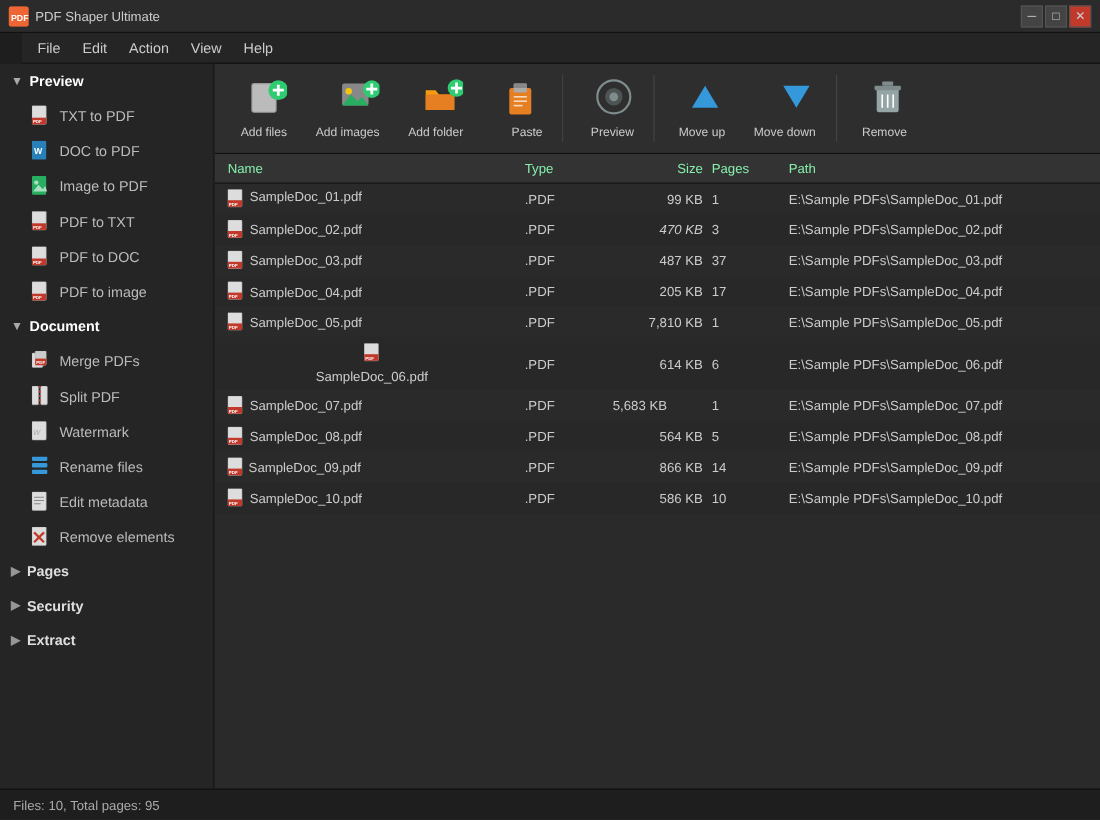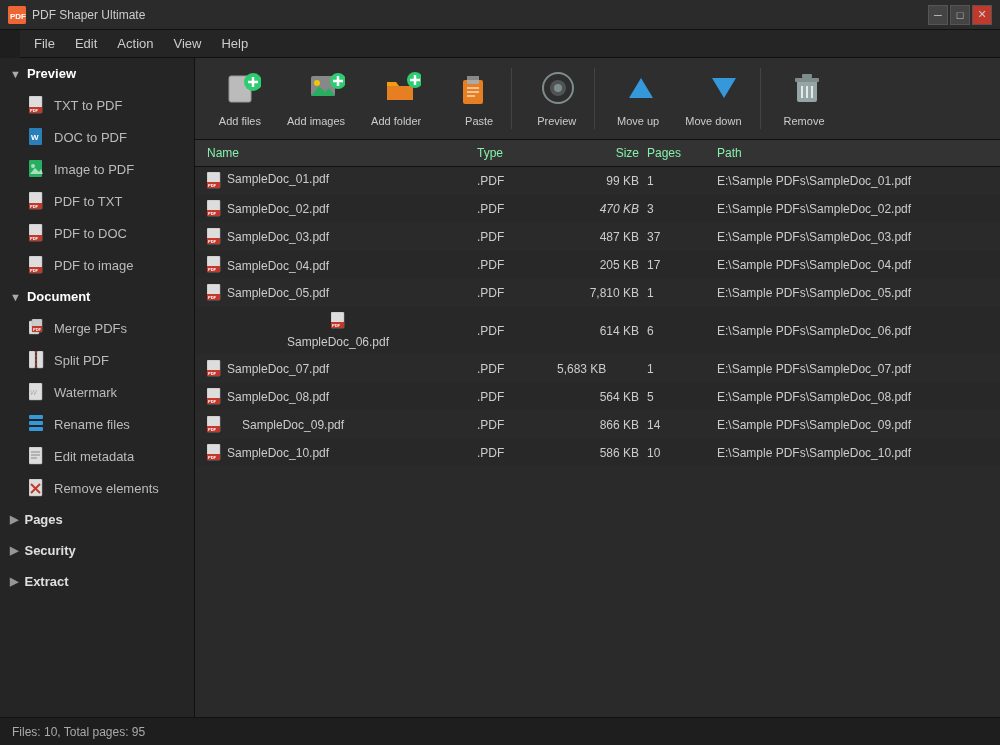--- a/index.html
+++ b/index.html
@@ -615,21 +615,21 @@
         <text x="1" y="15" font-size="4" fill="white" font-weight="bold">PDF</text>
       </svg>
       <span>SampleDoc_08.pdf</span>
     </div>
     <div>.PDF</div>
     <div style="text-align:right;">564 KB</div>
     <div>5</div>
     <div>E:\Sample PDFs\SampleDoc_08.pdf</div>
   </div>
           <div class="file-row">
-    <div style="display:flex;align-items:center;gap:21px;">
+    <div style="display:flex;align-items:center;gap:5px;">
       <svg width="14" height="17" viewBox="0 0 14 17">
         <rect width="13" height="16" rx="1" fill="#ddd" stroke="#aaa" stroke-width="0.5"></rect>
         <rect y="10" width="13" height="6" fill="#c0392b"></rect>
         <text x="1" y="15" font-size="4" fill="white" font-weight="bold">PDF</text>
       </svg>
       <span>SampleDoc_09.pdf</span>
     </div>
     <div>.PDF</div>
     <div style="text-align:right;">866 KB</div>
     <div>14</div>

